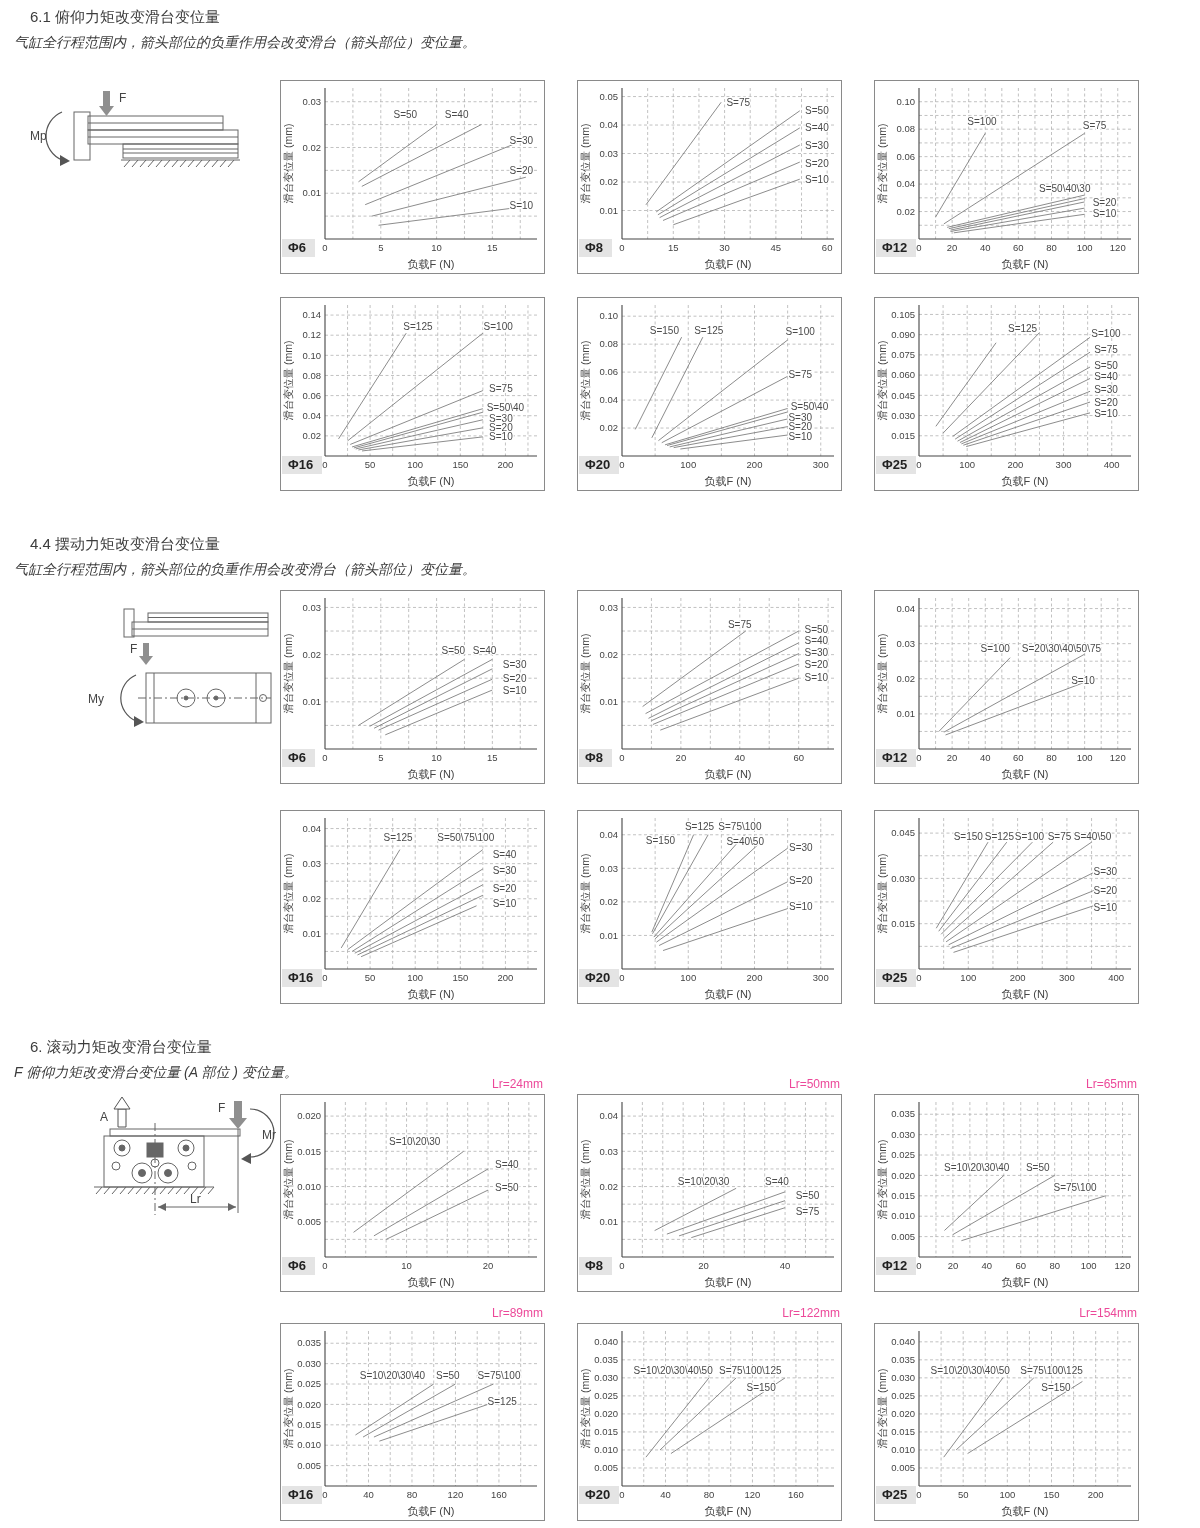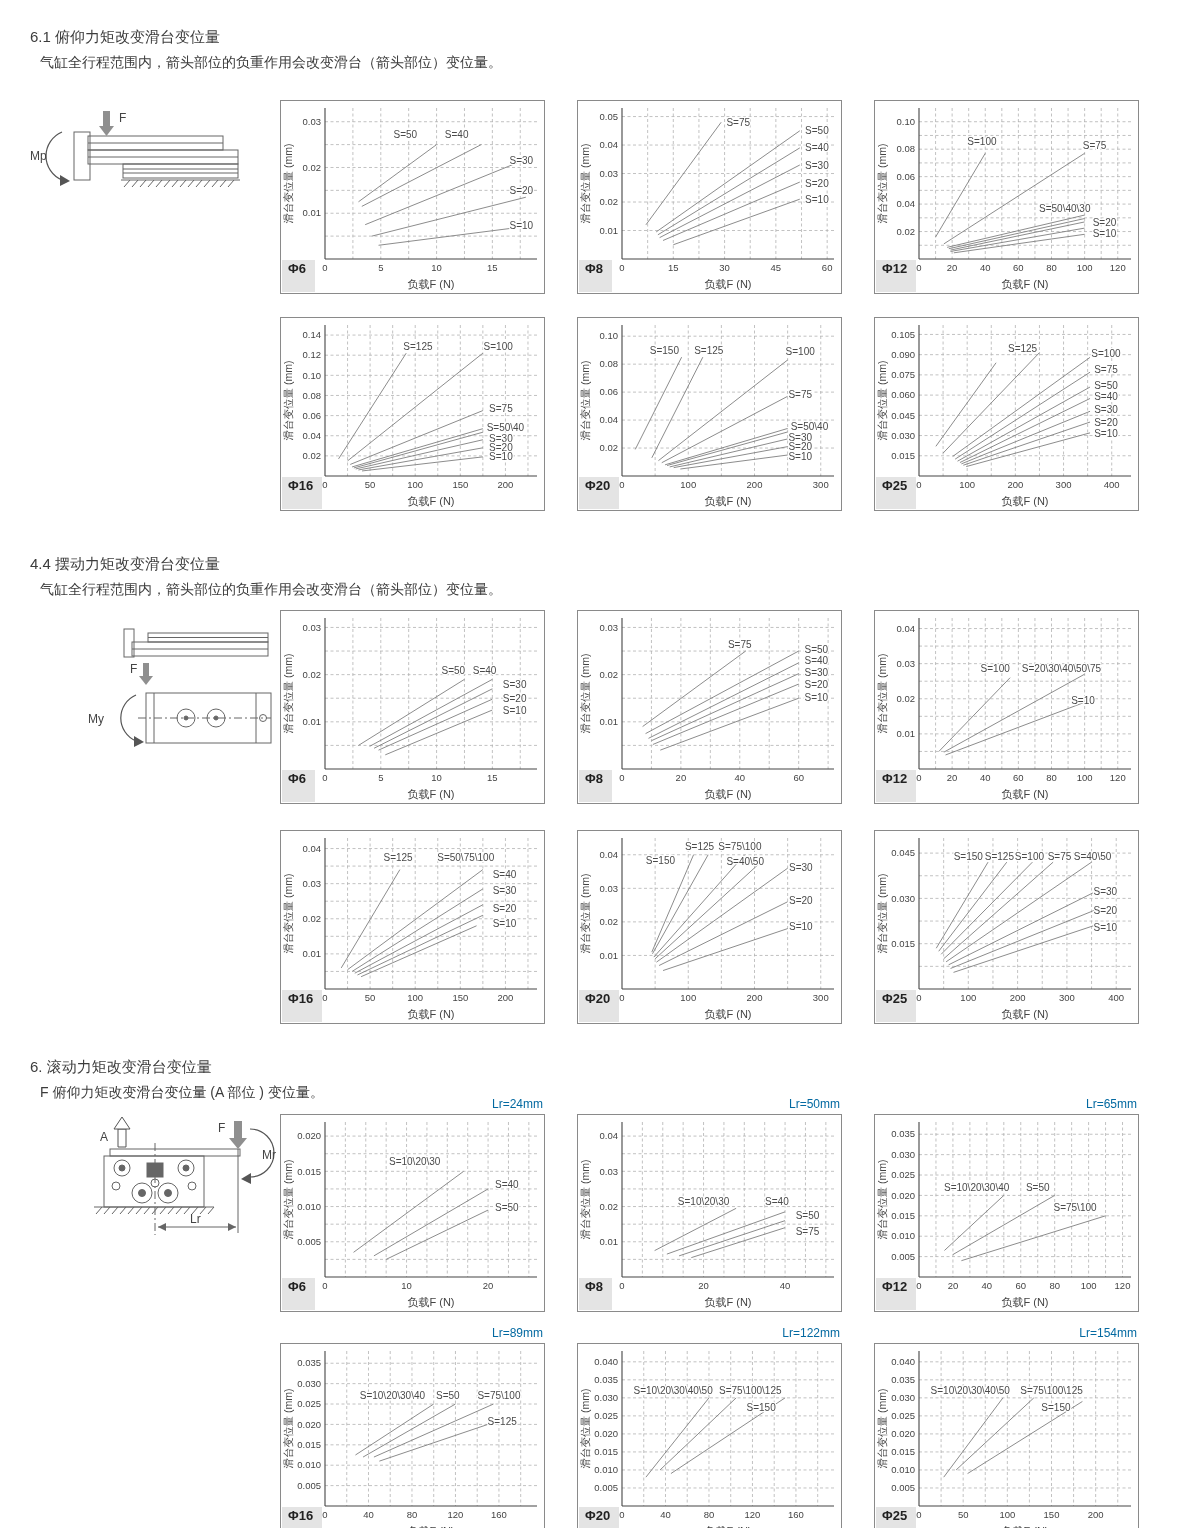--- a/index.html
+++ b/index.html
@@ -1,43 +1,43 @@
 <!DOCTYPE html>
 <html><head>
 <meta charset="utf-8">
 <style>
   html,body{margin:0;padding:0;}
   body{
     width:1200px;height:1528px;position:relative;background:#ffffff;
     font-family:"Liberation Sans","DejaVu Sans",sans-serif;color:#3a3a3a;
     overflow:hidden;
   }
-  .section{position:absolute;left:0;width:1200px;margin-top:20px;}
+  .section{position:absolute;left:0;width:1200px;}
   #section-0{top:8px;height:500px;}
   #section-1{top:535px;height:480px;}
   #section-2{top:1038px;height:486px;}
   .heading{position:absolute;left:30px;top:0;font-size:15px;color:#3c3c3c;}
-  .subtitle{position:absolute;left:40px;top:26px;font-size:14px;color:#3c3c3c;}
+  .subtitle{position:absolute;left:14px;top:26px;font-size:14px;color:#3c3c3c;font-style:italic;}
   .diagram{position:absolute;}
   #diagram-0{left:28px;top:78px;}
   #diagram-1{left:58px;top:68px;}
   #diagram-2{left:52px;top:55px;}
   .charts-grid{
     position:absolute;left:280px;display:grid;
     grid-template-columns:repeat(3,265px);column-gap:32px;
   }
   #grid-0{top:72px;row-gap:23px;}
   #grid-1{top:55px;row-gap:26px;}
   #grid-2{top:38px;row-gap:13px;}
   .chart-cell{position:relative;}
-  .lr-label{height:18px;line-height:16px;font-size:12px;text-align:right;padding-right:2px;color:#0369a1;}
+  .lr-label{height:18px;line-height:16px;font-size:12px;text-align:right;padding-right:2px;color:#ec4899;}
   .chart-box{position:relative;width:263px;border:1px solid #8a8a8a;background:#fff;}
   .badge{
-    position:absolute;left:1px;bottom:1px;background:#e4e4e4;color:#222;
-    font-weight:bold;font-size:13px;padding:1px 9px 16px 6px;
+    position:absolute;left:1px;bottom:16px;background:#e4e4e4;color:#222;
+    font-weight:bold;font-size:13px;padding:1px 9px 2px 6px;
   }
   .diagram text{font-size:12px;fill:#444;}
   svg{display:block;}
 </style>
 </head>
 <body>
 
 <div class="section" id="section-0">
   <div class="heading">6.1 俯仰力矩改变滑台变位量</div>
   <div class="subtitle">气缸全行程范围内，箭头部位的负重作用会改变滑台（箭头部位）变位量。</div>

